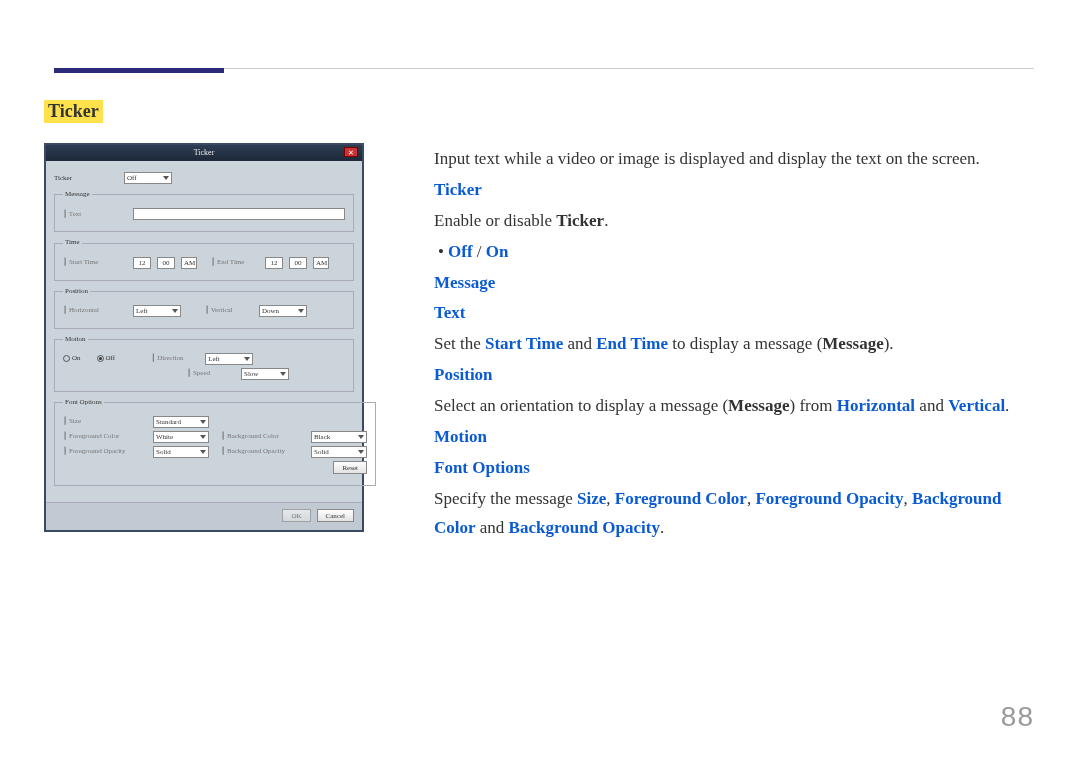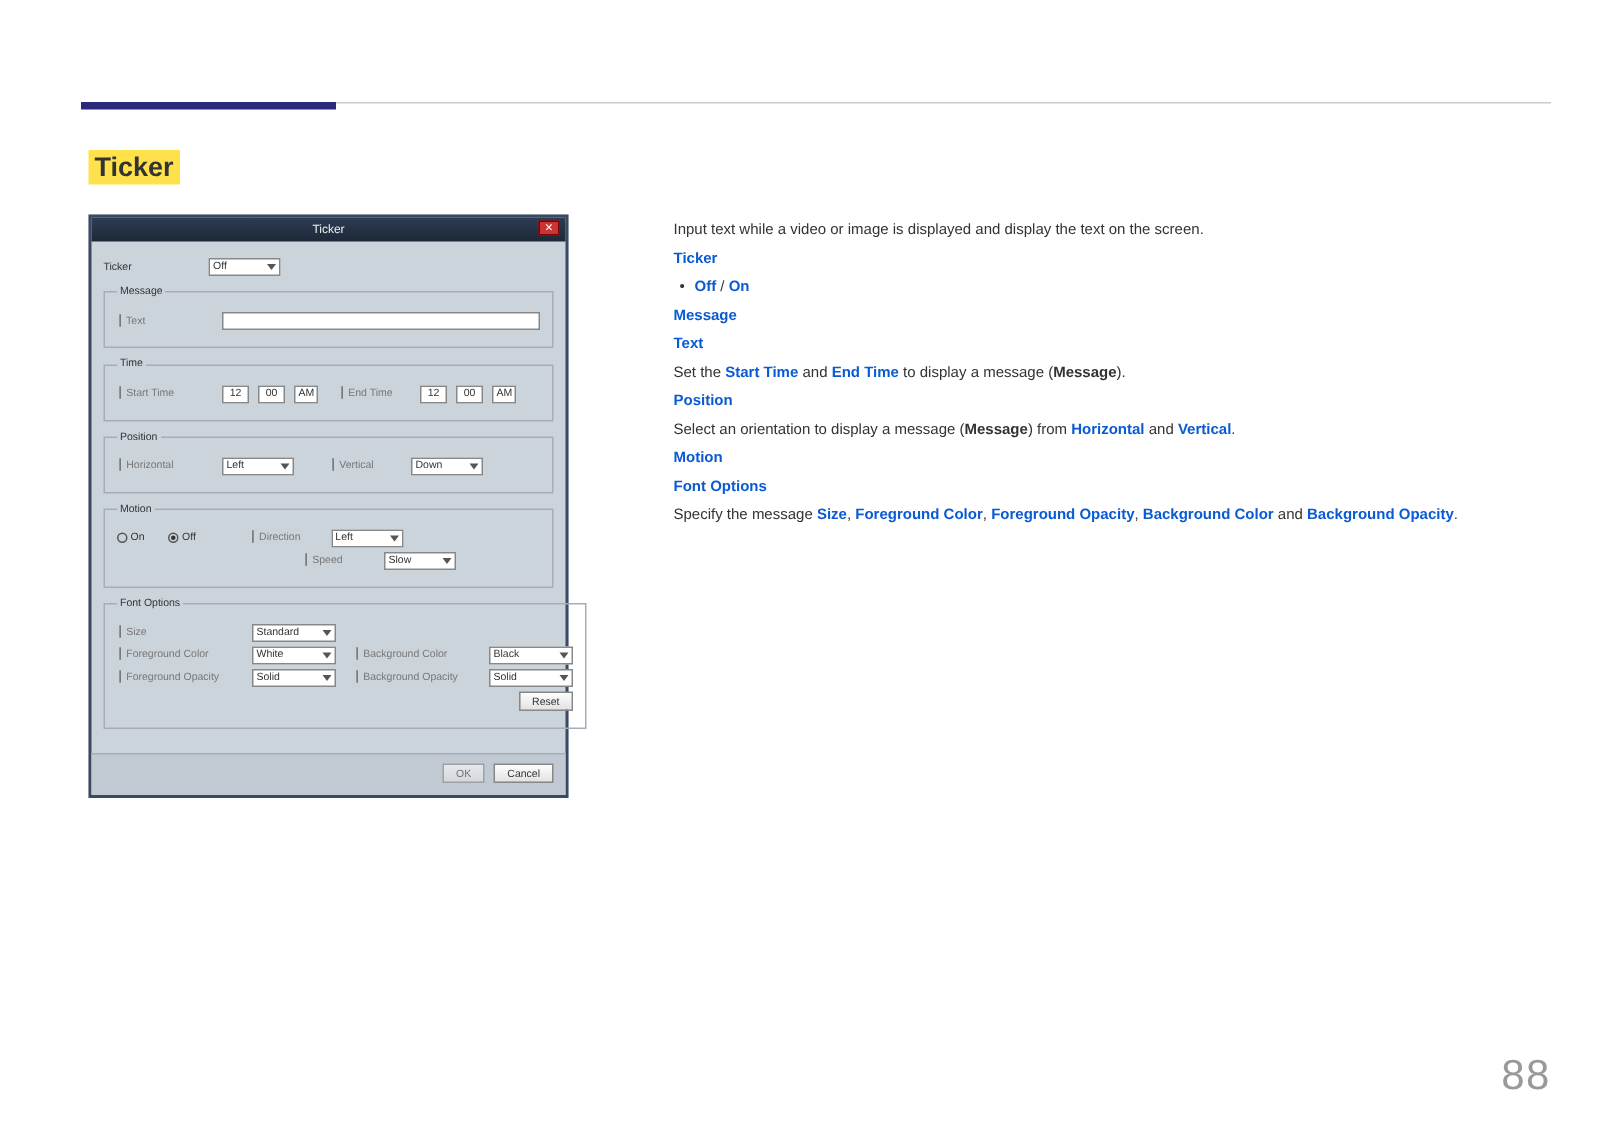--- a/index.html
+++ b/index.html
@@ -33,22 +33,23 @@
     bottom: 30px;
     right: 46px;
     font-size: 28px;
     color: #999;
     letter-spacing: 1px;
     font-weight: 300;
   }
   .content {
     position: absolute;
     top: 100px;
-    left: 59px;
+    left: 44px;
     right: 46px;
+    font-family: Liberation Serif, serif;
   }
   .section-title {
     font-size: 18px;
     font-weight: bold;
     background: #ffe24b;
     display: inline-block;
     padding: 1px 4px;
     margin-bottom: 20px;
   }
   .two-col {
@@ -149,21 +150,21 @@
   .btn-row {
     display: flex;
     justify-content: flex-end;
     gap: 6px;
     padding: 6px 8px 8px 0;
     border-top: 1px solid #aab;
     background: #c1cad2;
   }
   
   .doc {
-    font-size: 10px;
+    font-size: 17px;
     line-height: 1.7;
     color: #333;
     max-width: 650px;
   }
   .doc p { margin: 2px 0; }
   .blue { color: #0a5bd3; font-weight: bold; }
   .bold { font-weight: bold; }
   .bullet { padding-left: 14px; position: relative; }
   .bullet::before {
     content: "•";
@@ -278,20 +279,23 @@
       <div class="btn-row">
         <div class="btn" style="opacity:.6">OK</div>
         <div class="btn">Cancel</div>
       </div>
     </div>
 
     <div class="doc">
       <p>Input text while a video or image is displayed and display the text on the screen.</p>
 
       <p class="blue">Ticker</p>
+      <p>
+        <span>Enable or disable </span><span class="bold">Ticker</span><span>.</span>
+      </p>
       <p class="bullet">
         <span class="blue-sub">Off</span><span class="sep"> / </span><span class="blue-sub">On</span>
       </p>
 
       <p class="blue">Message</p>
 
       <p class="blue">Text</p>
       <p>
         <span>Set the </span><span class="blue-sub">Start Time</span><span> and </span><span class="blue-sub">End Time</span><span> to display a message (</span><span class="bold">Message</span><span>).</span>
       </p>

